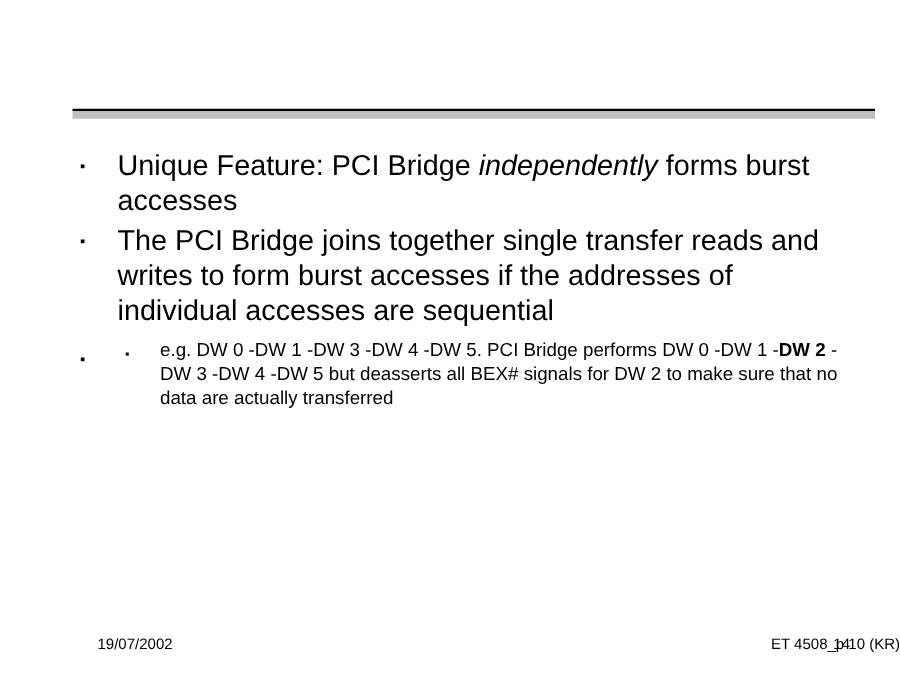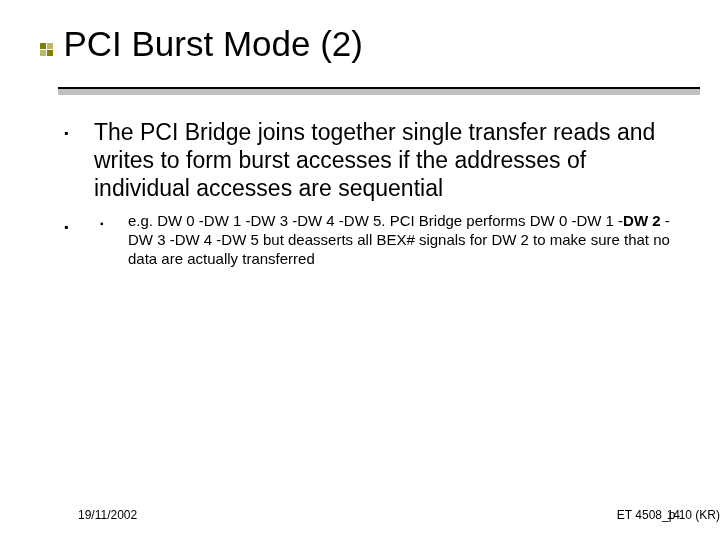--- a/index.html
+++ b/index.html
@@ -114,48 +114,40 @@
   }
   .footer .date { position: absolute; left: 78px; bottom: 0; }
   .footer .mid  { position: absolute; left: 0; right: 0; text-align: right; bottom: 0; }
   .footer .num  { position: absolute; right: 40px; bottom: 0; margin-left: 24px; }
 </style>
 </head>
 <body>
 
 <div class="slide">
 
-  <div class="title-wrap">
-    <span class="title-mark">
-      <svg width="13" height="13" viewBox="0 0 13 13">
-        <rect x="0" y="0" width="6" height="6" fill="#808000"></rect>
-        <rect x="7" y="0" width="6" height="6" fill="#bdb76b"></rect>
-        <rect x="0" y="7" width="6" height="6" fill="#bdb76b"></rect>
-        <rect x="7" y="7" width="6" height="6" fill="#808000"></rect>
-      </svg>
-    </span>
-    <span class="title">PCI Burst Mode (2)</span>
-  </div>
   <div class="title-underline"></div>
   <div class="title-shadow"></div>
 
   <div class="body">
     <ul class="lvl1">
+      <li>
+        <span>Unique Feature: PCI Bridge </span><span class="it">independently</span><span> forms burst accesses</span>
+      </li>
       <li>
         <span>The PCI Bridge joins together single transfer reads and writes to form burst accesses if the addresses of individual accesses are sequential</span>
       </li>
       <li>
         <ul class="lvl2">
           <li>
             <span>e.g. DW 0 -DW 1 -DW 3 -DW 4 -DW 5.  PCI Bridge performs DW 0 -DW 1 -</span><span class="b">DW 2</span><span> -DW 3 -DW 4 -DW 5 but deasserts all BEX# signals for DW 2 to make sure that no data are actually transferred</span>
           </li>
         </ul>
       </li>
     </ul>
   </div>
 
   <div class="footer">
-    <span class="date">19/11/2002</span>
+    <span class="date">19/07/2002</span>
     <span class="mid">ET 4508_p 10 (KR)</span>
     <span class="num">14</span>
   </div>
 
 </div>
 
 </body></html>

